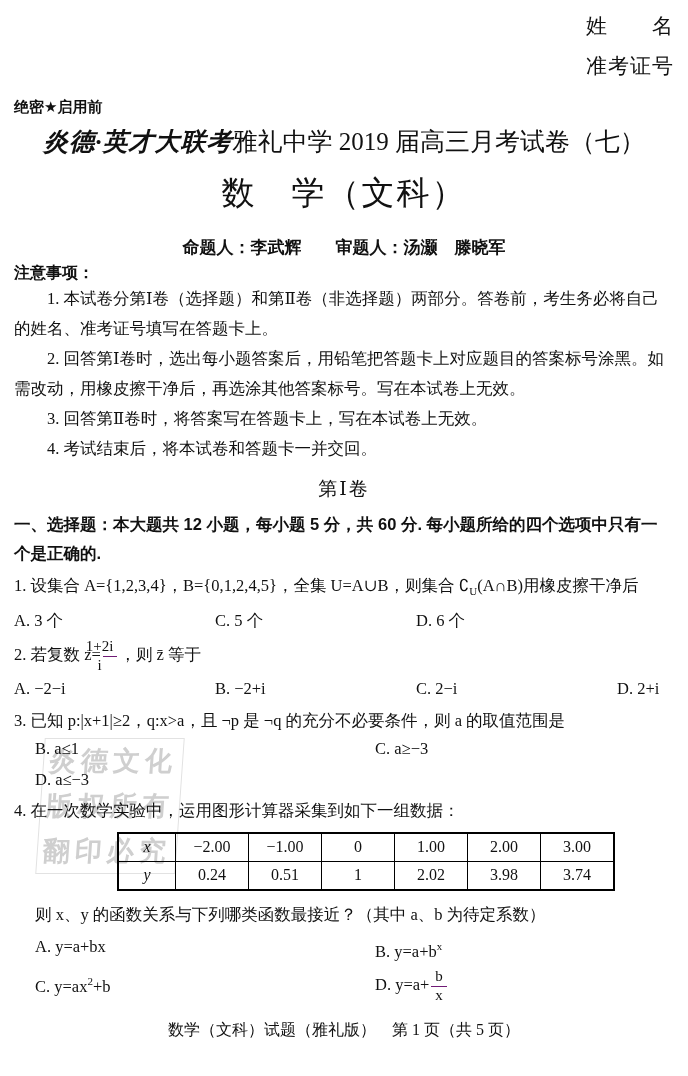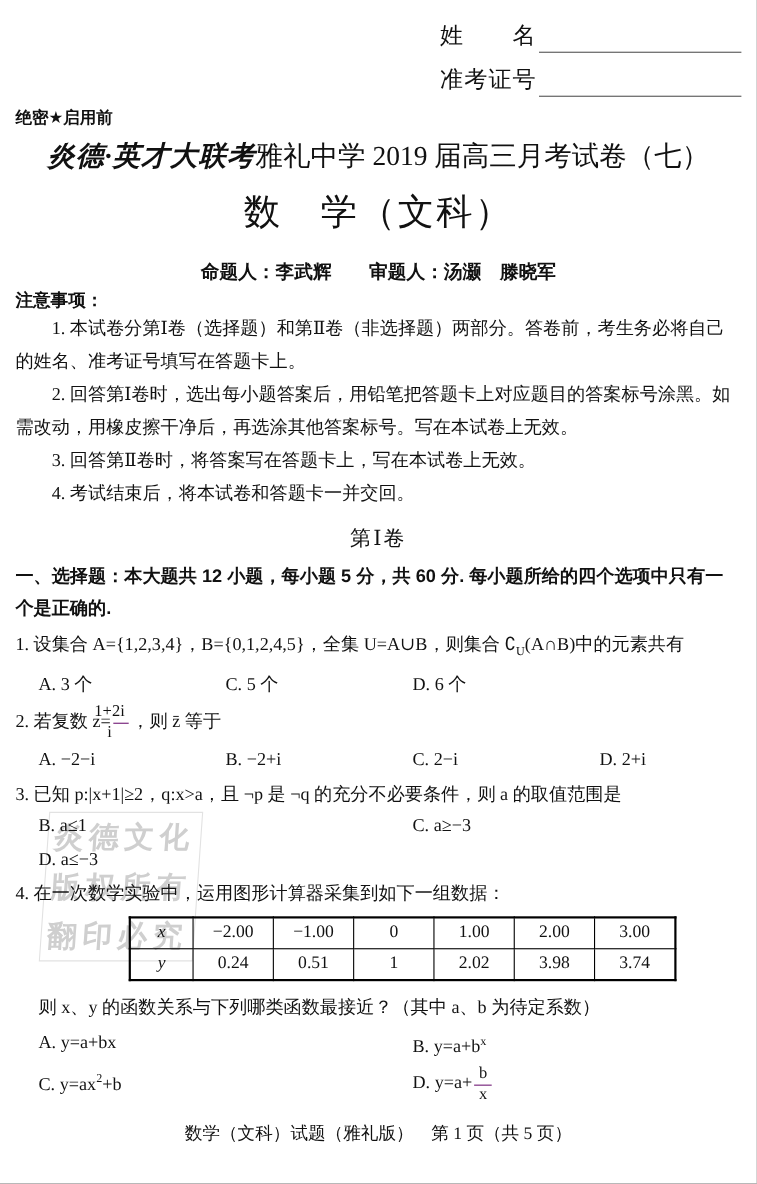--- a/index.html
+++ b/index.html
@@ -12,37 +12,37 @@
   
   .watermark{
     position:absolute;left:40px;top:738px;width:138px;height:134px;
     border:1px solid #e2e2e2;color:#cfcfcf;font-size:27px;font-weight:bold;
     letter-spacing:5px;text-align:center;line-height:45px;overflow:hidden;
     font-family:"Liberation Sans","DejaVu Sans",sans-serif;z-index:0;
     transform:skewX(-4deg);
   }
   
   .header-fields{width:274px;margin-left:auto;margin-right:0;}
-  .field-row{display:flex;align-items:center;height:40px;}
+  .field-row{display:flex;align-items:flex-end;height:40px;flex-direction:column;}
   .field-label{font-size:21px;white-space:pre;letter-spacing:1px;}
   .field-line{flex:1;border-bottom:1.5px solid #555;height:30px;margin-left:2px;}
   .secrecy{font-family:"Liberation Sans","DejaVu Sans",sans-serif;font-weight:bold;font-size:15px;margin-top:6px;}
   .exam-title{text-align:center;font-size:25px;margin:8px 0 0;font-weight:normal;white-space:nowrap;}
   .exam-title .brand{font-weight:bold;font-style:italic;letter-spacing:1px;}
   .subject{text-align:center;font-family:"Liberation Sans","DejaVu Sans",sans-serif;
     font-size:33px;font-weight:normal;margin:13px 0 0;letter-spacing:2px;}
   .authors{text-align:center;font-family:Liberation Serif, serif;
     font-weight:bold;font-size:17px;margin-top:20px;}
   .notice-title{font-family:"Liberation Sans","DejaVu Sans",sans-serif;font-weight:bold;font-size:16px;margin-top:4px;}
   .note{margin:0;text-indent:2em;line-height:30px;font-size:16.5px;}
   .part-heading{text-align:center;font-size:19px;font-weight:normal;margin:12px 0 8px;letter-spacing:2px;}
   .section-intro{font-family:"Liberation Sans","DejaVu Sans",sans-serif;font-weight:bold;
     font-size:16.5px;line-height:29px;}
   .question{line-height:29px;font-size:16.5px;padding-left:21px;text-indent:-21px;margin-top:3px;}
-  .opts4{display:grid;grid-template-columns:170px 170px 170px auto;margin-left:21px;line-height:29px;font-size:16.5px;}
+  .opts4{display:grid;grid-template-columns:170px 170px 170px auto;line-height:29px;font-size:16.5px;gap:31px;}
   .opts2{display:grid;grid-template-columns:340px auto;margin-left:21px;line-height:27px;font-size:16.5px;row-gap:4px;}
   .indent{margin-left:21px;line-height:29px;font-size:16.5px;}
   .frac{display:inline-block;text-align:center;vertical-align:middle;line-height:1.15;font-size:15px;margin:0 2px;}
   .frac .num{display:block;border-bottom:1px solid #701a75;padding:0 4px;}
   .frac .den{display:block;}
   sup,sub{font-size:11px;}
   .data-table{border-collapse:collapse;margin:7px 0 0 103px;border:2px solid #000;}
   .data-table td{border:1px solid #000;text-align:center;font-size:16px;height:27px;padding:0 2px;}
   .data-table td.lab{width:52px;font-style:italic;}
   .data-table td.val{width:68px;}
@@ -83,21 +83,21 @@
     <div class="notice-title">注意事项：</div>
     <p class="note">1. 本试卷分第Ⅰ卷（选择题）和第Ⅱ卷（非选择题）两部分。答卷前，考生务必将自己的姓名、准考证号填写在答题卡上。</p>
     <p class="note">2. 回答第Ⅰ卷时，选出每小题答案后，用铅笔把答题卡上对应题目的答案标号涂黑。如需改动，用橡皮擦干净后，再选涂其他答案标号。写在本试卷上无效。</p>
     <p class="note">3. 回答第Ⅱ卷时，将答案写在答题卡上，写在本试卷上无效。</p>
     <p class="note">4. 考试结束后，将本试卷和答题卡一并交回。</p>
 
     <h3 class="part-heading">第Ⅰ卷</h3>
 
     <div class="section-intro">一、选择题：本大题共 12 小题，每小题 5 分，共 60 分. 每小题所给的四个选项中只有一个是正确的.</div>
 
-    <div class="question"><span>1. 设集合 A={1,2,3,4}，B={0,1,2,4,5}，全集 U=A∪B，则集合 ∁</span><sub>U</sub><span>(A∩B)中的元素共有</span></div>
+    <div class="question"><span>1. 设集合 A={1,2,3,4}，B={0,1,2,4,5}，全集 U=A∪B，则集合 ∁</span><sub>U</sub><span>(A∩B)用橡皮擦干净后</span></div>
     <div class="opts4">
       <span>A. 3 个</span>
       <span>C. 5 个</span>
       <span>D. 6 个</span>
     </div>
 
     <div class="question"><span>2. 若复数 z=</span><span class="frac"><span class="num">1+2i</span><span class="den">i</span></span><span>，则 z̄ 等于</span></div>
     <div class="opts4">
       <span>A. −2−i</span>
       <span>B. −2+i</span>

